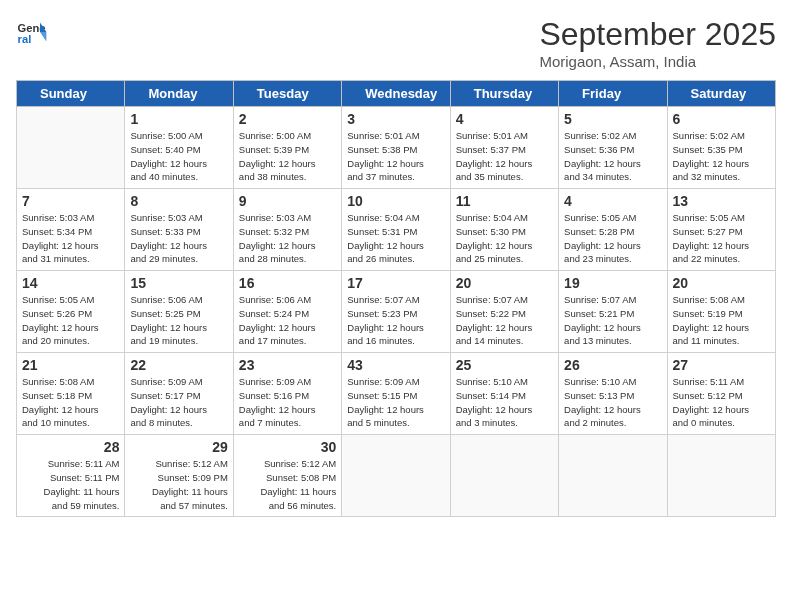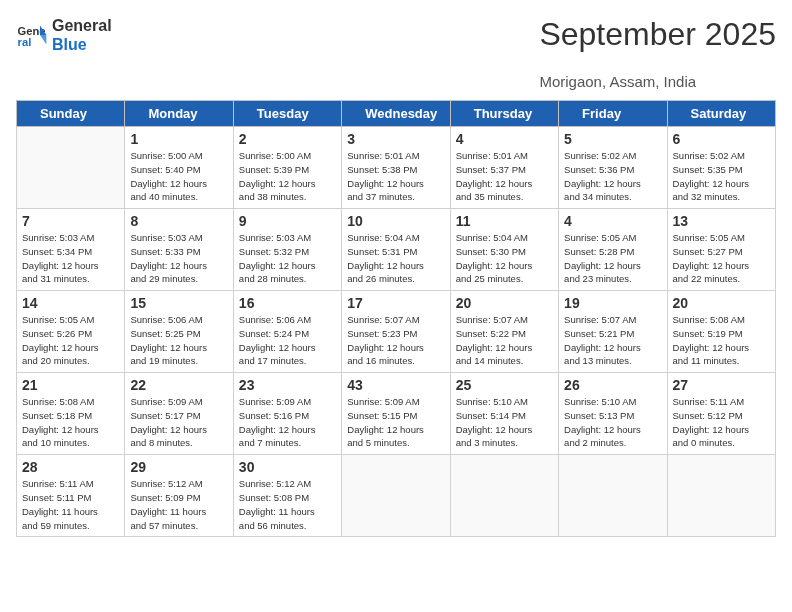--- a/index.html
+++ b/index.html
@@ -29,21 +29,20 @@
       text-align: left;
     }
     .month-title {
       font-size: 32px;
       color: #333;
       font-weight: normal;
     }
     .location {
       font-size: 15px;
       color: #555;
-      margin-top: 20px;
     }
     table {
       width: 100%;
       border-collapse: collapse;
       table-layout: fixed;
     }
     th {
       background-color: #2060b0;
       color: #fff;
       text-align: left;
@@ -70,37 +69,34 @@
     .day-info {
       font-size: 9.5px;
       line-height: 1.45;
       color: #333;
     }
     td.empty {
       background: #f9f9f9;
     }
     tr:last-child td {
       height: 70px;
+      text-align: right;
     }
   </style>
 </head>
 <body>
 
 <div class="header">
   <div class="logo">
     <svg class="logo-icon" viewBox="0 0 40 40">
       <text x="2" y="20" font-size="14" font-weight="bold" fill="#333">Gene</text>
       <text x="2" y="34" font-size="14" font-weight="bold" fill="#1a6fc4">ral</text>
       <polygon points="30,8 38,20 30,20" fill="#1a6fc4"></polygon>
       <polygon points="30,20 38,20 38,32" fill="#5599dd"></polygon>
     </svg>
-    <div style="line-height:1.2">
-      <div style="font-size:16px;font-weight:bold;color:#333;">General</div>
-      <div style="font-size:16px;font-weight:bold;color:#1a6fc4;">Blue</div>
-    </div>
   </div>
   <div class="title-block">
     <div class="month-title">September 2025</div>
     <div class="location">Morigaon, Assam, India</div>
   </div>
 </div>
 
 <table>
   <thead>
     <tr>

